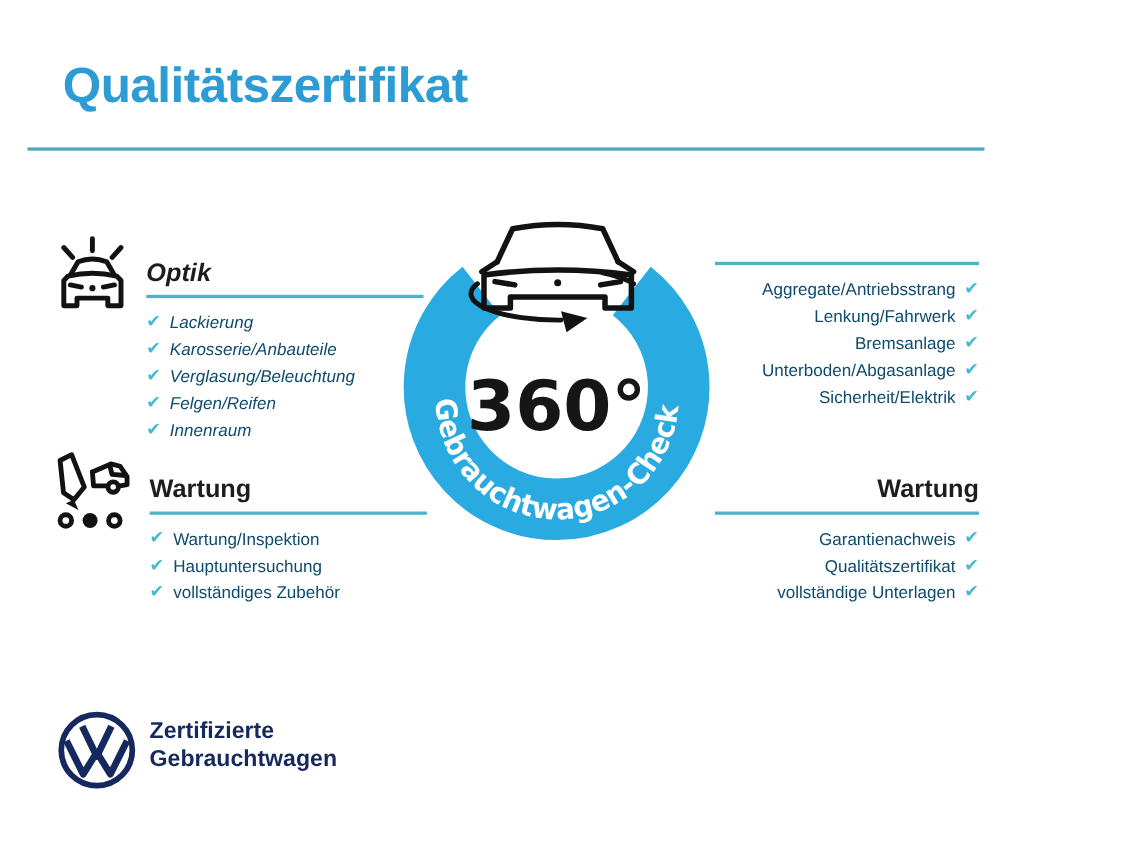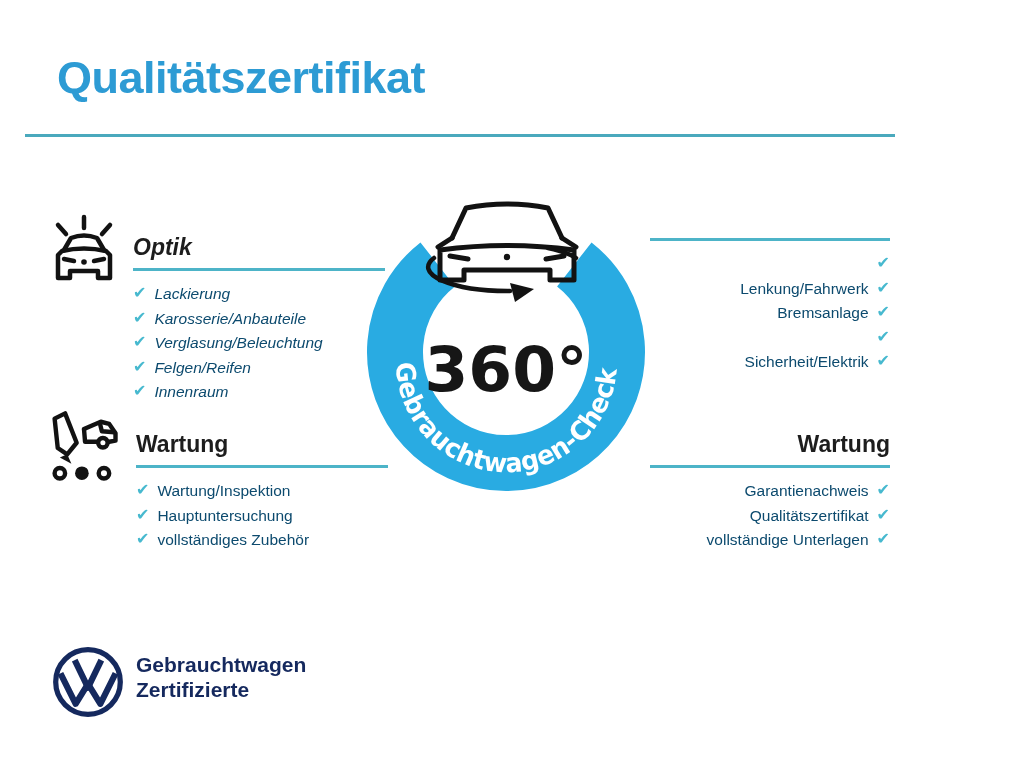--- a/index.html
+++ b/index.html
@@ -151,31 +151,33 @@
           <span class="label">vollständiges Zubehör</span>
         </div>
       </div>
   </div>
 
   <div class="section align-right" id="sec-technik">
     <div class="sec-underline" style="width:240px;margin-left:20px"></div>
     <div class="items">
         <div class="item-row">
           <span class="check">✔</span>
+          <span class="label">Aggregate/Antriebsstrang</span>
         </div>
         <div class="item-row">
           <span class="check">✔</span>
           <span class="label">Lenkung/Fahrwerk</span>
         </div>
         <div class="item-row">
           <span class="check">✔</span>
           <span class="label">Bremsanlage</span>
         </div>
         <div class="item-row">
           <span class="check">✔</span>
+          <span class="label">Unterboden/Abgasanlage</span>
         </div>
         <div class="item-row">
           <span class="check">✔</span>
           <span class="label">Sicherheit/Elektrik</span>
         </div>
       </div>
   </div>
 
   <div class="section align-right" id="sec-garantie">
     <span class="sec-title">Wartung</span>
@@ -197,17 +199,17 @@
   </div>
 
   <svg class="footer-logo" width="76" height="76" viewBox="0 0 80 80">
     <g fill="none" stroke="#15295e" stroke-linejoin="round">
       <circle cx="40" cy="40" r="34" stroke-width="5.5"></circle>
       <path d="M26,17 L40,46 L54,17" stroke-width="6.5"></path>
       <path d="M11,31 L27,63 L40,42 L53,63 L69,31" stroke-width="6.5"></path>
     </g>
   </svg>
   <div class="footer-text">
+    <div>Zertifizierte</div>
     <div>Gebrauchtwagen</div>
-    <div>Zertifizierte</div>
   </div>
 
 </div>
 
 </body></html>

